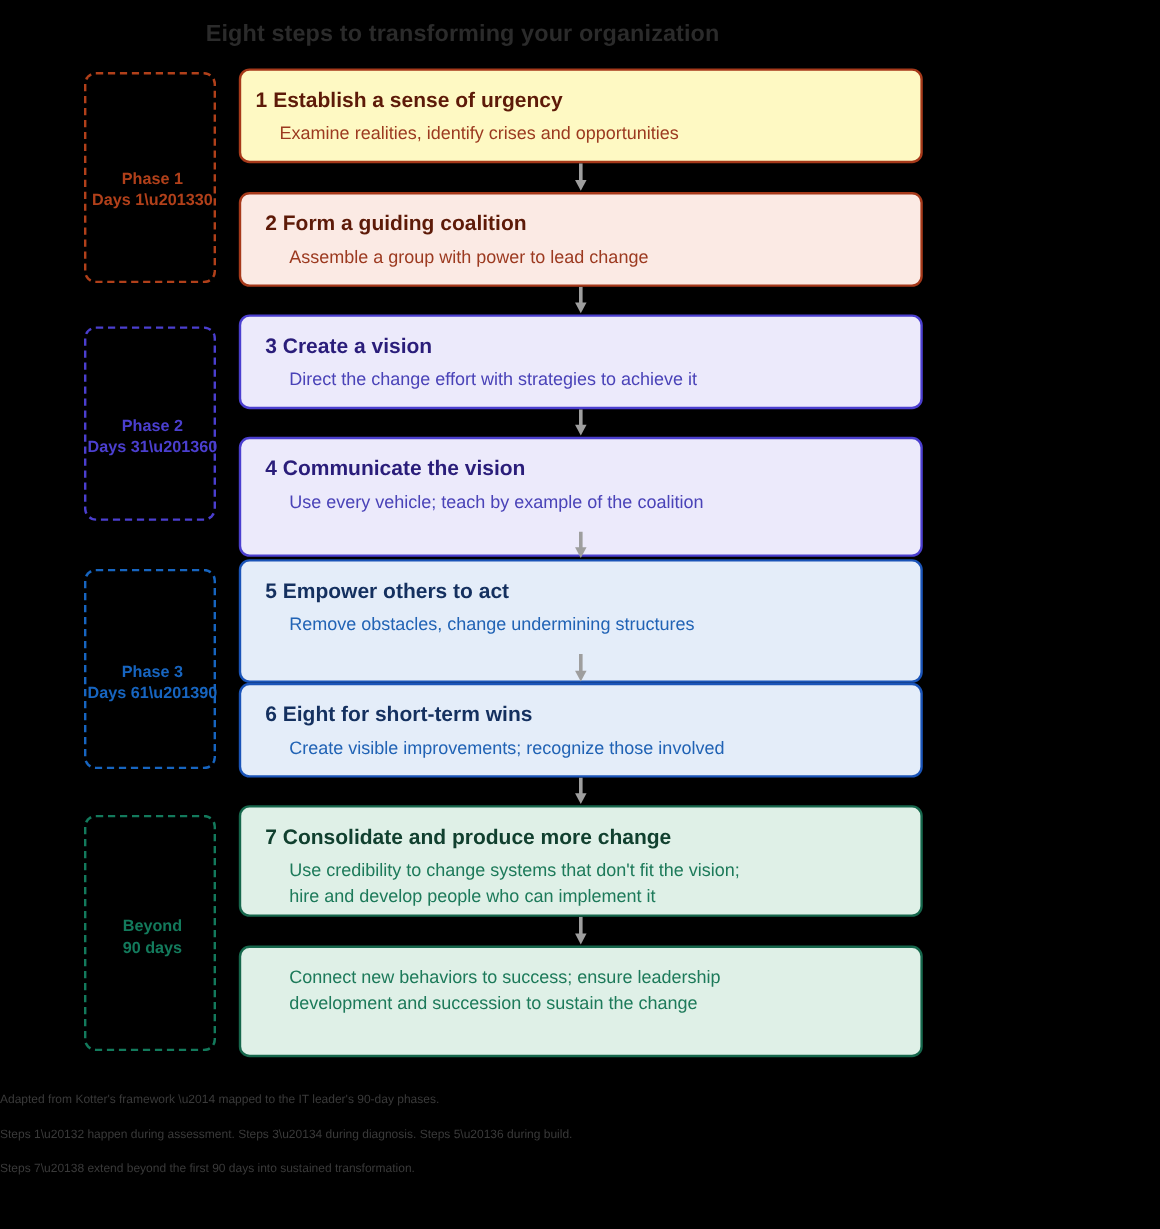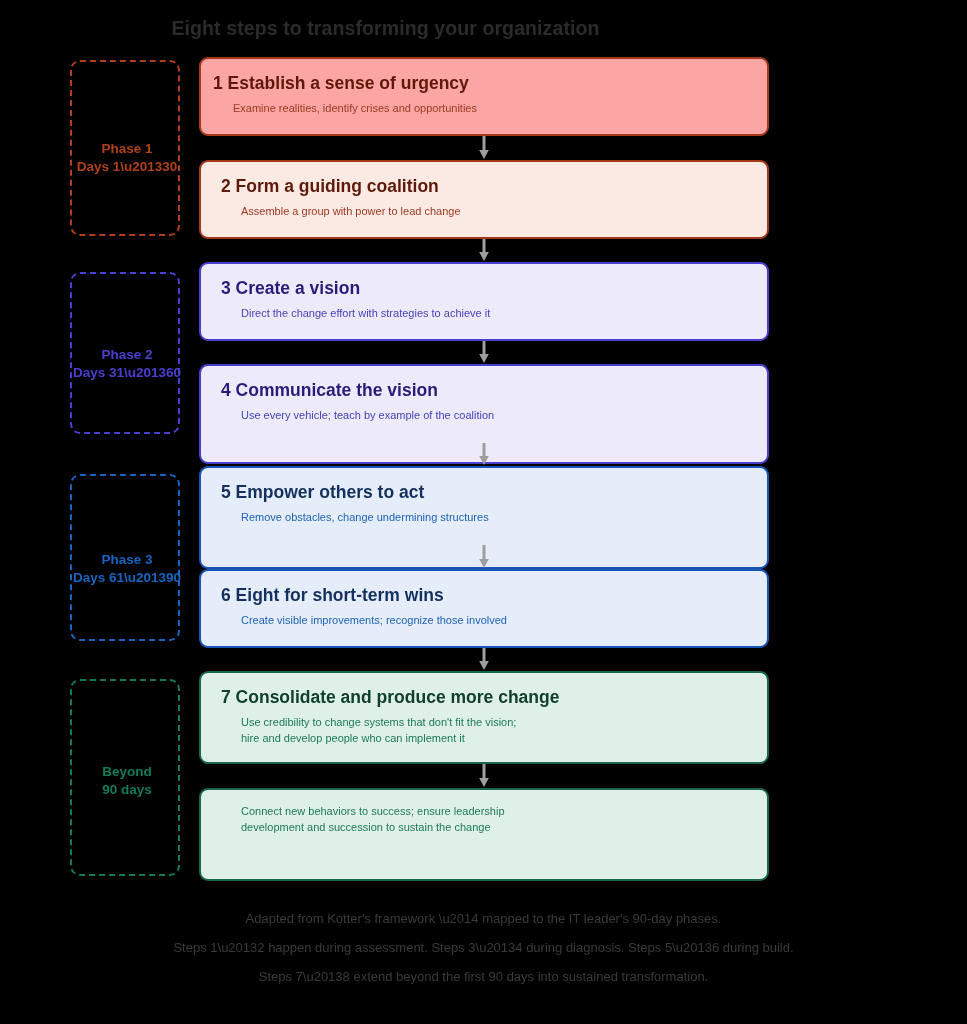--- a/index.html
+++ b/index.html
@@ -72,41 +72,40 @@
     font-size: 17.5px;
     font-weight: bold;
     line-height: 1.2;
     margin: 0 0 7px 0;
     white-space: nowrap;
   }
   .step-num {
     font-weight: bold;
   }
   .step-desc {
-    font-size: 11px;
+    font-size: 15px;
     line-height: 1.45;
     margin: 0 0 0 20px;
     white-space: pre-line;
   }
 
   
   .connector {
     position: absolute;
     left: 477px;
     width: 14px;
   }
   .connector svg { display: block; }
 
   
   .footnote {
     position: absolute;
     left: 0;
     width: 967px;
-    text-align: center;
-    font-size: 13px;
+    font-size: 10px;
     color: #3a3a3a;
     line-height: 1.0;
   }
 </style>
 </head>
 <body style="background: rgb(0, 0, 0);">
 
 <div id="figure" style="background: rgb(0, 0, 0);">
 
   <div class="fig-title" style="color: rgb(43, 43, 43);">Eight steps to transforming your organization</div>
@@ -124,21 +123,21 @@
   <div class="phase-box" id="phase-box-2" style="top: 474px; height: 167px; border-color: rgb(23, 101, 192);">
     <div class="phase-label" id="phase-label-2" style="top: 75px; color: rgb(23, 101, 192);">Phase 3
 Days 61\u201390</div>
   </div>
 
   <div class="phase-box" id="phase-box-3" style="top: 679px; height: 197px; border-color: rgb(19, 122, 92);">
     <div class="phase-label" id="phase-label-3" style="top: 82px; color: rgb(19, 122, 92);">Beyond
 90 days</div>
   </div>
 
-  <div class="step-card" id="step-card-0" style="top: 57px; height: 79px; background: #fca5a5; border-color: rgb(166, 57, 26); padding-left: 12px;">
+  <div class="step-card" id="step-card-0" style="top: 57px; height: 79px; background: #fef9c3; border-color: rgb(166, 57, 26); padding-left: 12px;">
     <div class="step-title" style="color: rgb(93, 26, 8);">
       <span class="step-num">1</span>
       <span>Establish a sense of urgency</span>
     </div>
     <div class="step-desc" style="color: rgb(156, 58, 32);">Examine realities, identify crises and opportunities</div>
   </div>
 
   <div class="step-card" id="step-card-1" style="top: 160px; height: 79px; background: rgb(251, 234, 228); border-color: rgb(166, 57, 26);">
     <div class="step-title" style="color: rgb(93, 26, 8);">
       <span class="step-num">2</span>

